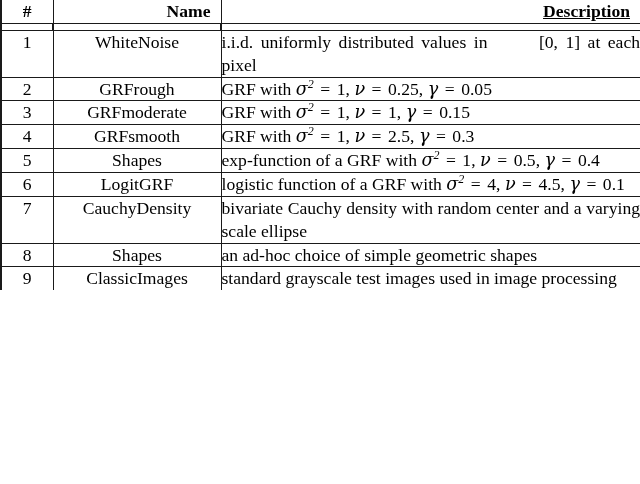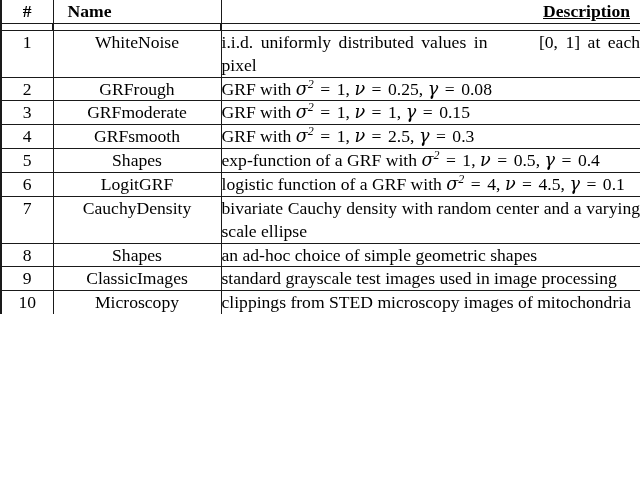--- a/index.html
+++ b/index.html
@@ -50,21 +50,21 @@
   
   thead th {
     font-weight: bold;
     border-bottom: none;
     padding: 3px 0 5px 0;
   }
   thead th .cell {
     padding: 0 10px;
   }
   th.h-num .cell  { text-align: center; }
-  th.h-name .cell { text-align: left; padding-left: 14px; }
+  th.h-name .cell { text-align: right; padding-left: 14px; }
   th.h-desc .cell { text-align: right; padding-left: 14px; text-decoration: underline; }
 
   
   tr.rule-double td {
     padding: 0;
     height: 6px;
     border-left: 2px solid #1a1a1a;
     border-right: 2px solid #1a1a1a;
     border-top: 1.6px solid #1a1a1a;
     border-bottom: 1.6px solid #1a1a1a;
@@ -147,21 +147,21 @@
 
       <tr class="data-row">
         <td class="c-num">1</td>
         <td class="c-name">WhiteNoise</td>
         <td class="c-desc"><span>i.i.d. uniformly distributed values in</span> <span class="math brk">[0, 1]</span> <span>at each pixel</span></td>
       </tr>
 
       <tr class="data-row">
         <td class="c-num">2</td>
         <td class="c-name">GRFrough</td>
-        <td class="c-desc nojust"><span>GRF with</span> <span class="math"><span class="msym">σ</span><sup class="exp">2</sup></span> <span class="op">=</span> <span>1</span><span>,</span> <span class="msym">ν</span> <span class="op">=</span> <span>0.25</span><span>,</span> <span class="msym">γ</span> <span class="op">=</span> <span>0.08</span></td>
+        <td class="c-desc nojust"><span>GRF with</span> <span class="math"><span class="msym">σ</span><sup class="exp">2</sup></span> <span class="op">=</span> <span>1</span><span>,</span> <span class="msym">ν</span> <span class="op">=</span> <span>0.25</span><span>,</span> <span class="msym">γ</span> <span class="op">=</span> <span>0.05</span></td>
       </tr>
 
       <tr class="data-row">
         <td class="c-num">3</td>
         <td class="c-name">GRFmoderate</td>
         <td class="c-desc nojust"><span>GRF with</span> <span class="math"><span class="msym">σ</span><sup class="exp">2</sup></span> <span class="op">=</span> <span>1</span><span>,</span> <span class="msym">ν</span> <span class="op">=</span> <span>1</span><span>,</span> <span class="msym">γ</span> <span class="op">=</span> <span>0.15</span></td>
       </tr>
 
       <tr class="data-row">
         <td class="c-num">4</td>
@@ -192,21 +192,16 @@
         <td class="c-name">Shapes</td>
         <td class="c-desc nojust">an ad-hoc choice of simple geometric shapes</td>
       </tr>
 
       <tr class="data-row">
         <td class="c-num">9</td>
         <td class="c-name">ClassicImages</td>
         <td class="c-desc">standard grayscale test images used in image processing</td>
       </tr>
 
-      <tr class="data-row">
-        <td class="c-num">10</td>
-        <td class="c-name">Microscopy</td>
-        <td class="c-desc">clippings from STED microscopy images of mitochondria</td>
-      </tr>
 
     </tbody>
   </table>
 </div>
 
 </body></html>

